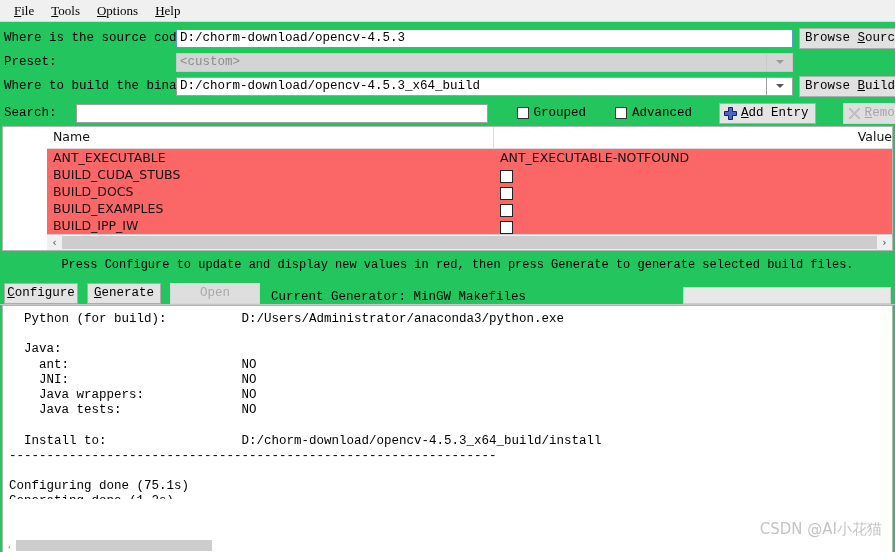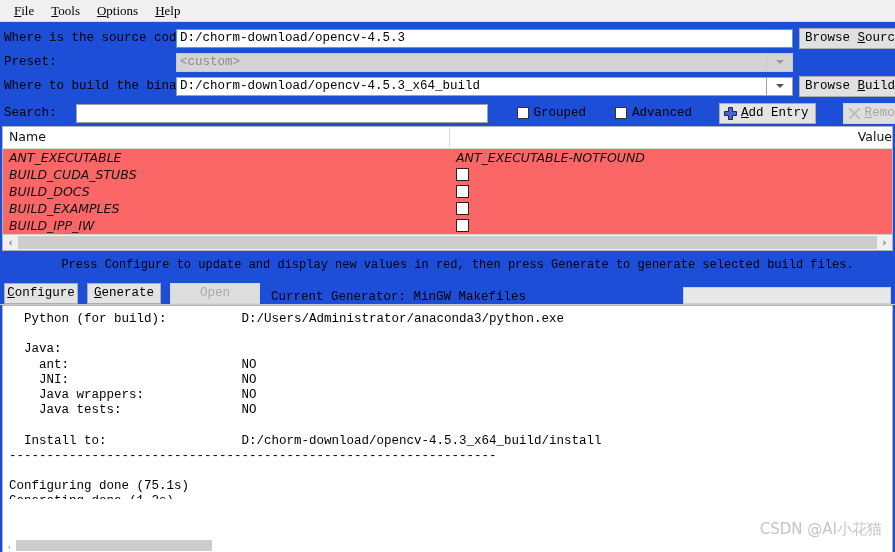--- a/index.html
+++ b/index.html
@@ -13,21 +13,21 @@
     background: #f0f0f0;
     font-family: "Liberation Serif", "DejaVu Serif", serif;
     font-size: 12px;
     color: #000;
     -webkit-font-smoothing: none;
   }
   .app {
     position: relative;
     width: 895px;
     height: 552px;
-    background: #1d4ed8;
+    background: #22c55e;
     display: flex;
     flex-direction: column;
   }
 
   
   .menubar {
     height: 21px;
     background: #f0f0f0;
     display: flex;
     align-items: center;
@@ -206,20 +206,21 @@
   .plus-ic { width: 13px; height: 13px; margin-right: 4px; flex: none; }
 
   
   .table-wrap {
     margin: 0 2px;
     border: 1px solid #b4b4b4;
     background: #fff;
     flex: none;
     display: flex;
     flex-direction: column;
+    padding-left: 44px;
   }
   .thead {
     display: flex;
     height: 21px;
     background: #fff;
     border-bottom: 1px solid #dcdcdc;
     flex: none;
   }
   .th {
     font-family: "DejaVu Sans", "Liberation Sans", sans-serif;
@@ -229,22 +230,21 @@
     color: #111;
     box-sizing: border-box;
   }
   .th.name { width: 447px; border-right: 1px solid #dcdcdc; }
   .th.value { flex: 1; text-align: right; }
   .tbody { flex: none; }
   .trow {
     display: flex;
     height: 17px;
     background: #fb6666;
-    align-items: center;
-    font-style: italic;
+    align-items: flex-end;
   }
   .td {
     font-family: "DejaVu Sans", "Liberation Sans", sans-serif;
     font-size: 12.5px;
     line-height: 17px;
     padding-left: 6px;
     color: #111;
     box-sizing: border-box;
     overflow: hidden;
     white-space: nowrap;

